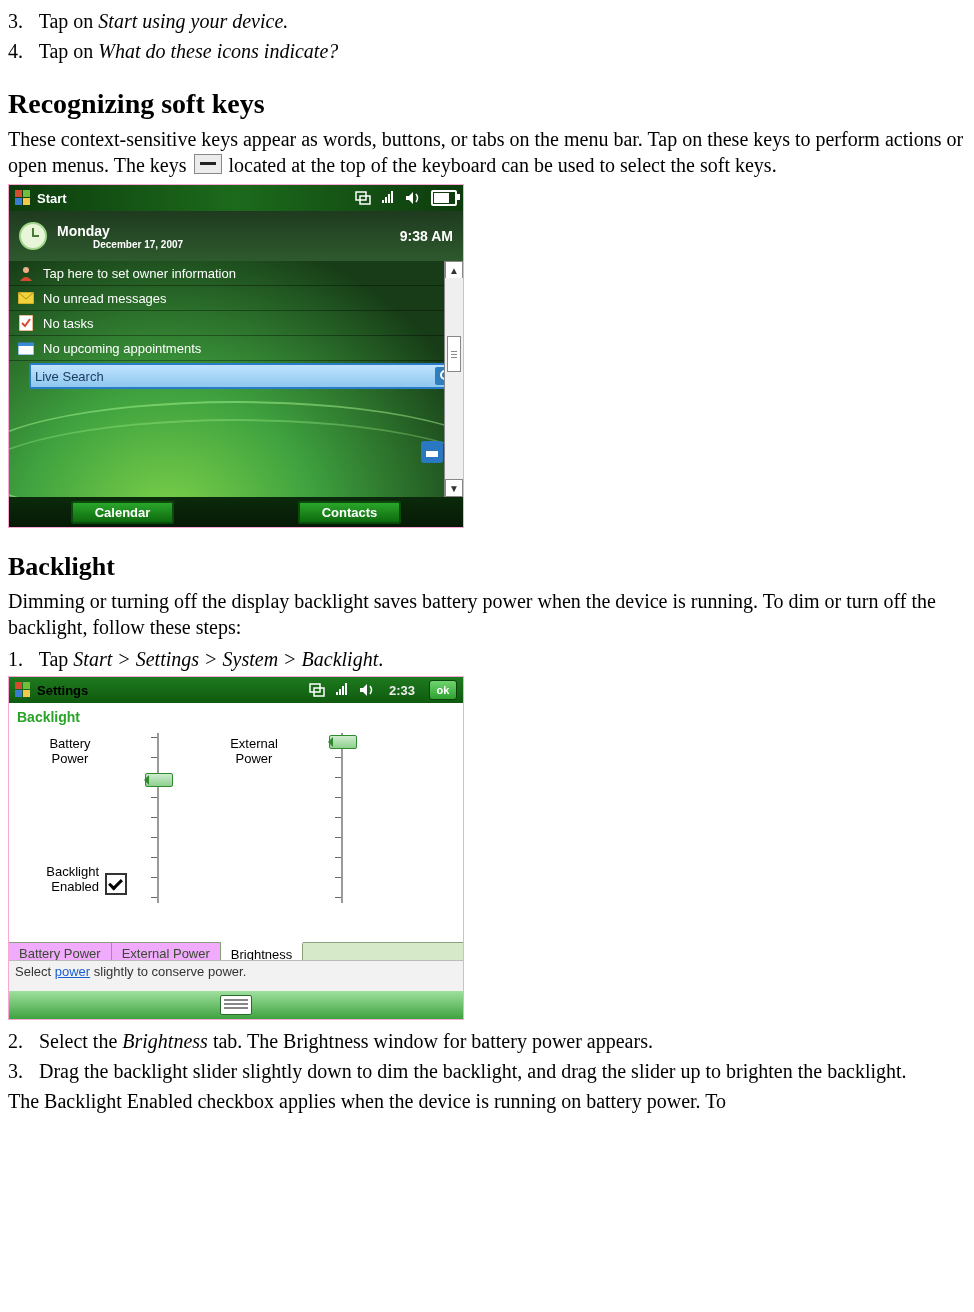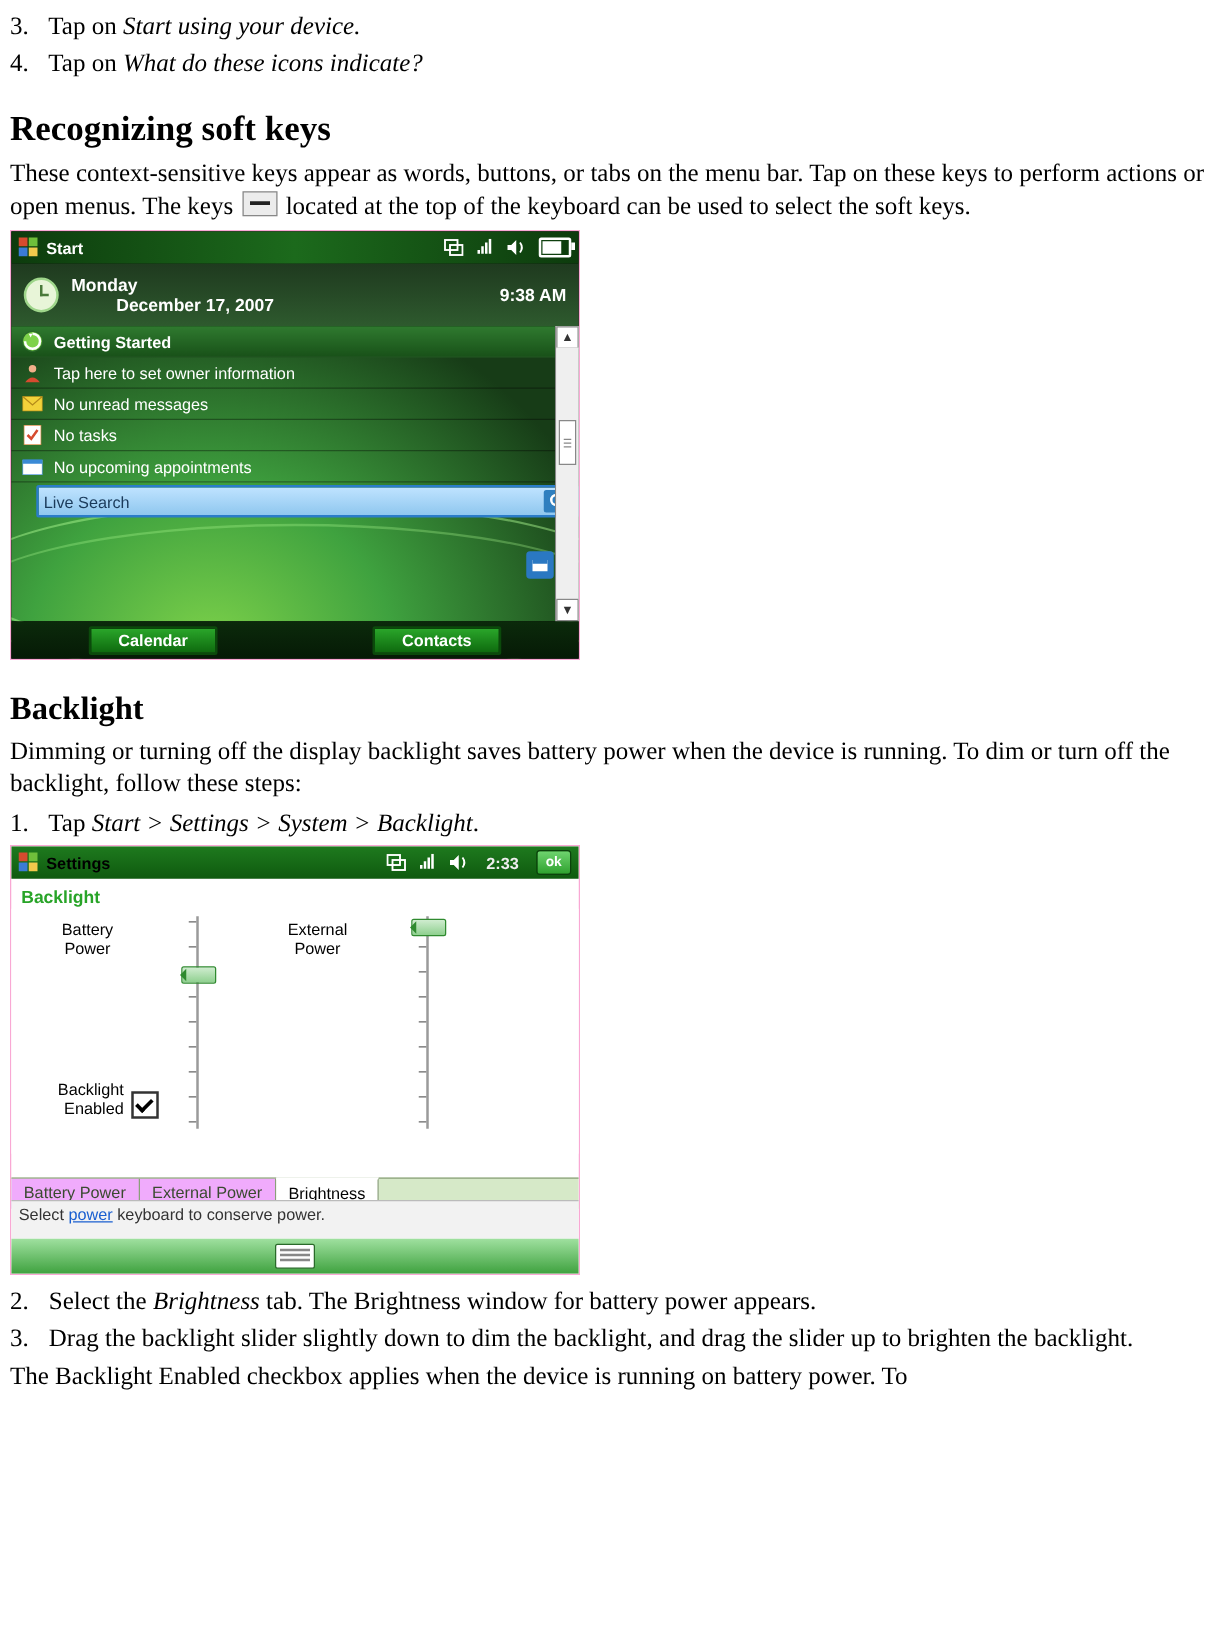--- a/index.html
+++ b/index.html
@@ -78,21 +78,21 @@
     padding:0 10px;
     font-weight:bold;
   }
   .today-date .clock-ic{
     width:24px;height:24px;border:2px solid #9fd68b;border-radius:50%;
     position:relative;margin-right:10px;background:#e8f5d8;
   }
   .today-date .clock-ic::before{content:"";position:absolute;left:11px;top:4px;width:2px;height:9px;background:#4a7a3a;}
   .today-date .clock-ic::after{content:"";position:absolute;left:11px;top:11px;width:7px;height:2px;background:#4a7a3a;}
   .today-date .d1{font-size:14px;}
-  .today-date .d2{font-size:14px;padding-left:36px;}
+  .today-date .d2{font-size:10px;padding-left:36px;}
   .today-date .time{margin-left:auto;font-size:14px;}
   .today-body{
     position:relative;
     background: radial-gradient(ellipse at 35% 110%, #7ed24a 0%, #3fa23f 35%, #173c17 80%);
     height: calc(100% - 26px - 50px - 30px);
   }
   .today-body .curve{
     position:absolute; left:-40px; right:-40px; top:140px; height:120px;
     border:2px solid rgba(180,255,150,.45);
     border-radius:50%;
@@ -267,30 +267,20 @@
     <div>
       <div class="d1">Monday</div>
       <div class="d2">December 17, 2007</div>
     </div>
     <div class="time">9:38 AM</div>
   </div>
   <div class="today-body">
     <div class="curve"></div>
       <div class="curve c2"></div>
     <div class="today-list">
-      <div class="row row-gs">
-        <div class="ic">
-          <svg width="18" height="18">
-              <circle cx="9" cy="9" r="8" fill="#7ed24a" stroke="#2a6a2a"></circle>
-              <path d="M9 3 a6 6 0 1 1 -6 6" fill="none" stroke="#fff" stroke-width="2"></path>
-              <path d="M6 3 l3 0 l-1.5 3 z" fill="#fff"></path>
-            </svg>
-        </div>
-        <span class="txt">Getting Started</span>
-      </div>
       <div class="row">
         <div class="ic">
             <svg width="16" height="16">
               <circle cx="8" cy="5" r="3" fill="#f2b08a"></circle>
               <path d="M2 16 q6 -8 12 0" fill="#d64b2f"></path>
             </svg>
           </div>
         <span class="txt">Tap here to set owner information</span>
       </div>
       <div class="row">
@@ -418,21 +408,21 @@
     </div>
     <div class="be-label"><span>Backlight<br>Enabled</span></div>
     <div class="be-check"></div>
   </div>
   <div class="tabs">
     <div class="tab">Battery Power</div>
     <div class="tab">External Power</div>
     <div class="tab active">Brightness</div>
   </div>
   <div class="hint">
-    <span>Select </span><a>power</a><span> keyboard to conserve power.</span>
+    <span>Select </span><a>power</a><span> slightly to conserve power.</span>
   </div>
   <div class="sip">
     <div class="kbd"></div>
   </div>
 </div>
 
 <div class="num-item" style="margin-top:8px">
   <span class="num">2.</span>
   <span>Select the </span><span class="italic">Brightness</span><span> tab. The Brightness window for battery power appears.</span>
 </div>

